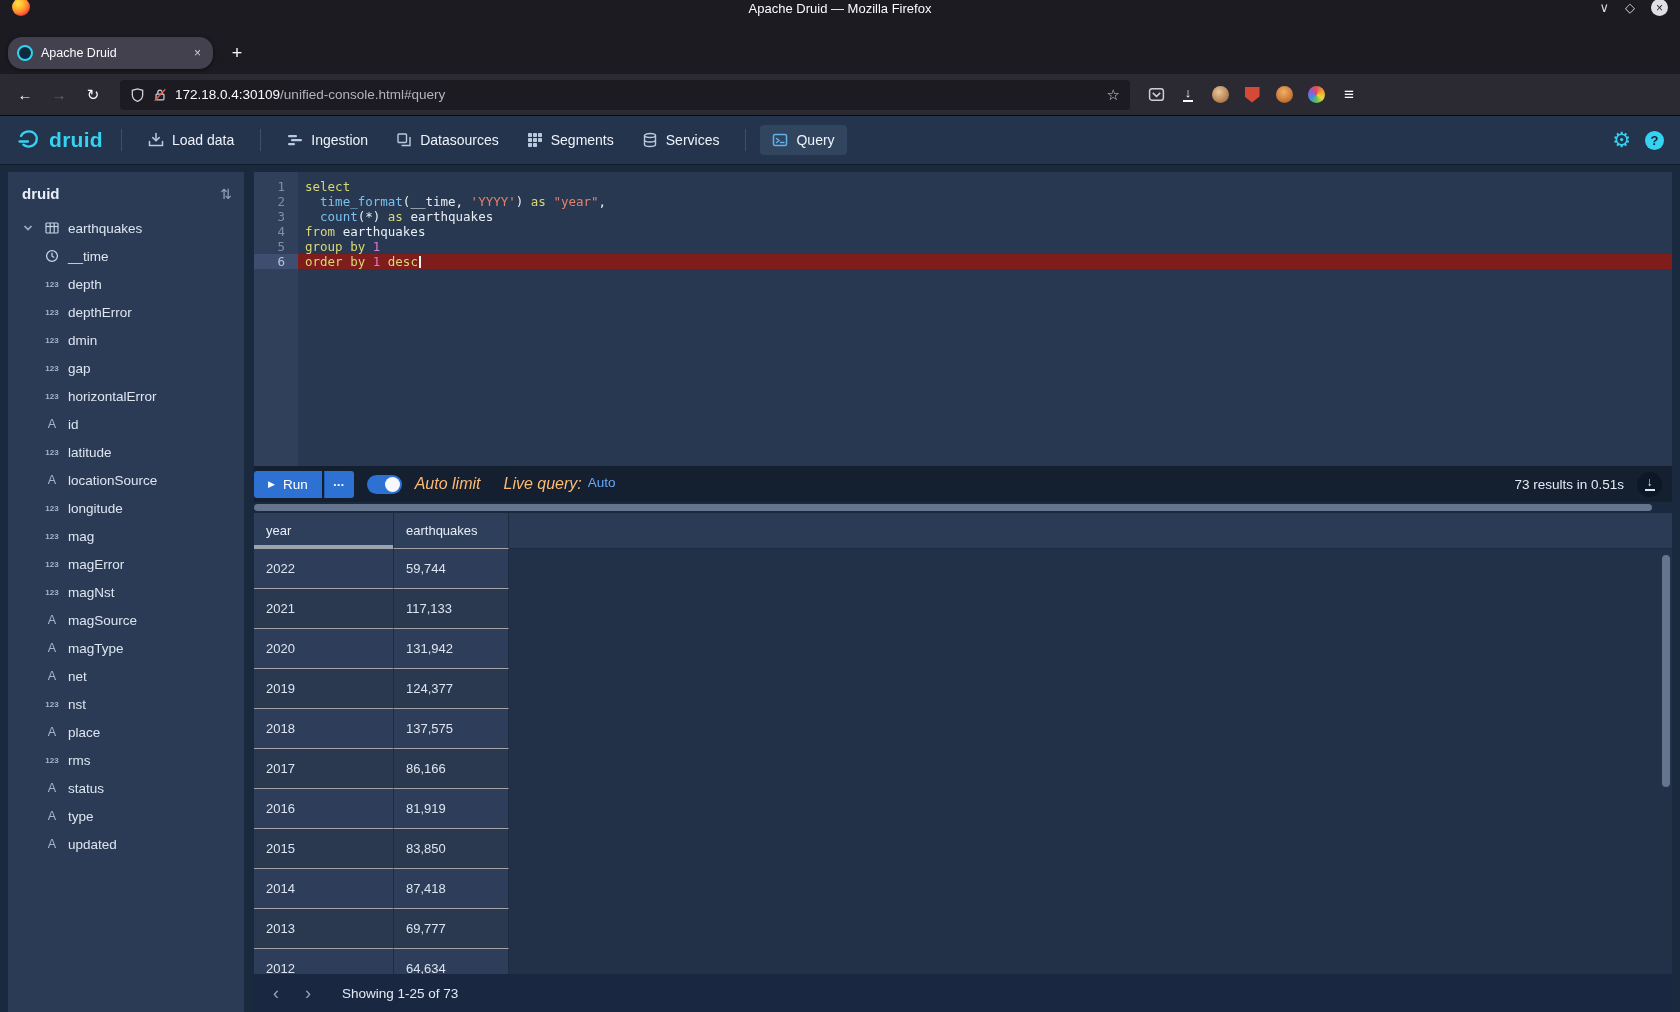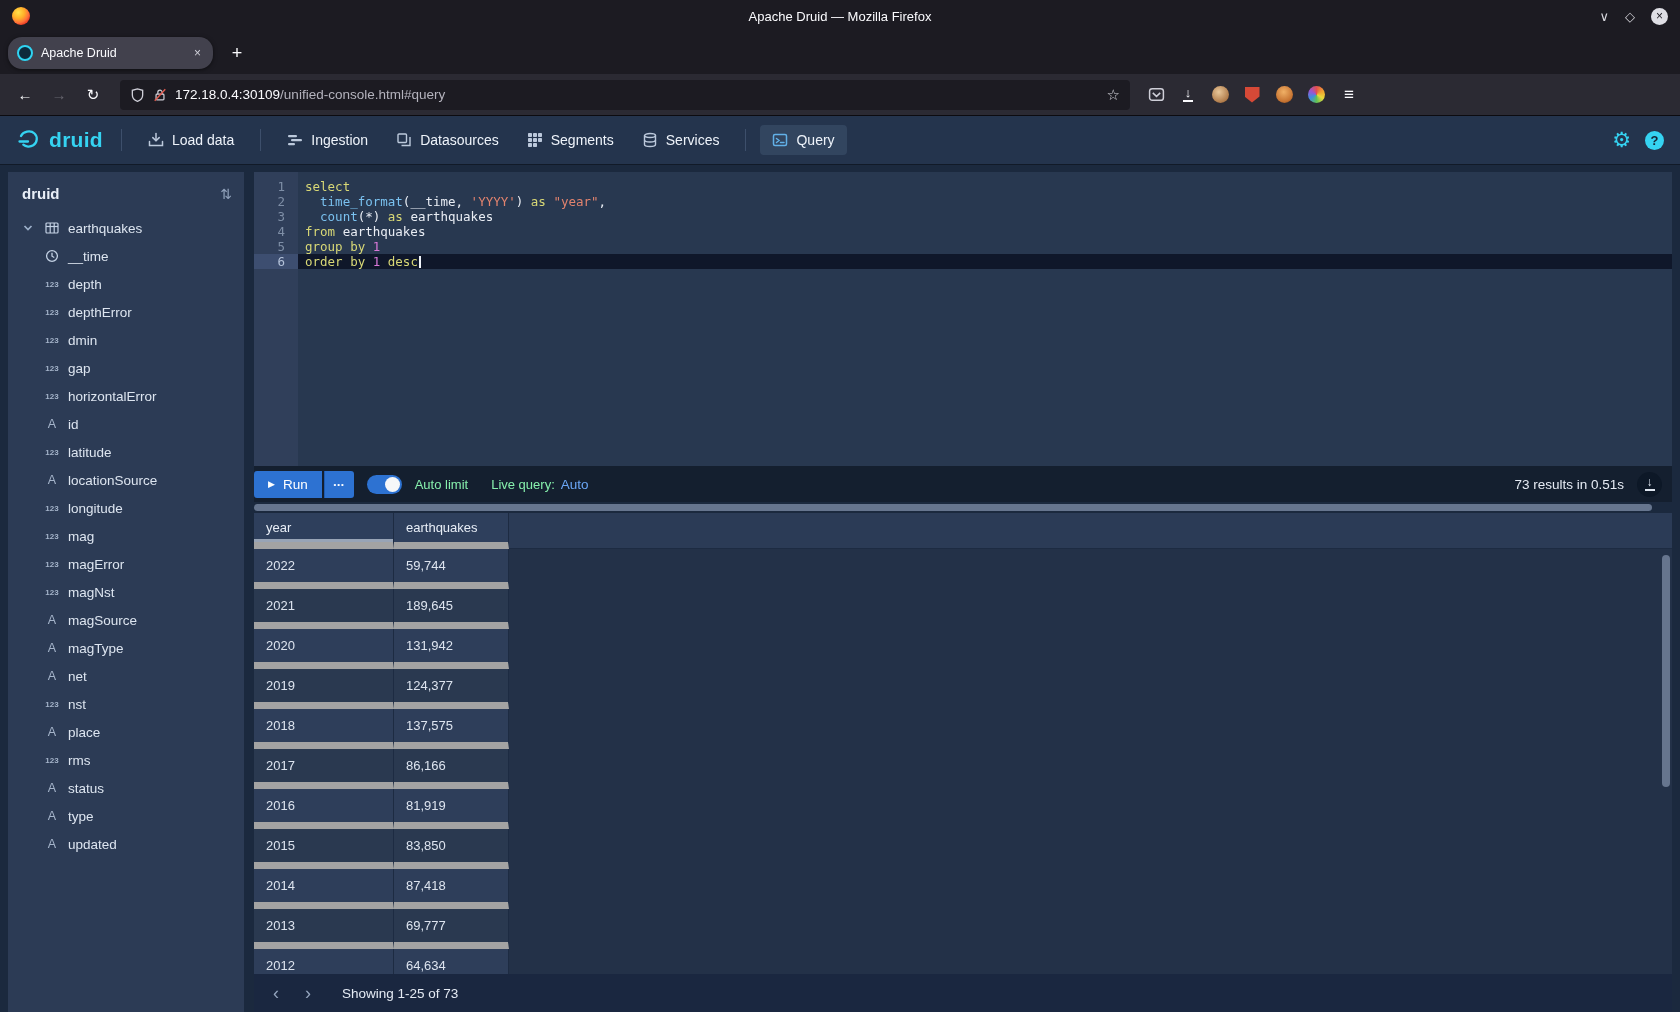--- a/index.html
+++ b/index.html
@@ -1,21 +1,21 @@
 <!DOCTYPE html>
 <html><head>
 <meta charset="utf-8">
 <style>
   * { margin:0; padding:0; box-sizing:border-box; }
   html,body { width:1680px; height:1012px; overflow:hidden; background:#1b293e;
     font-family:"Liberation Sans", sans-serif; }
   .window { width:1680px; height:1012px; display:flex; flex-direction:column; }
 
   
-  .titlebar { height:30px; background:#1c1b22; display:flex; align-items:center;
+  .titlebar { height:30px; background:#1c1b22; display:flex; align-items:flex-end;
     padding:16px 12px; position:relative; flex:0 0 auto; }
   .ff-logo { width:18px; height:18px; border-radius:50%; z-index:1;
     background:radial-gradient(circle at 35% 30%, #ffe14a 0%, #ffb129 35%, #ff7139 60%, #e2261c 82%, #a10e0e 100%); }
   .win-title { position:absolute; left:0; right:0; text-align:center; color:#fbfbfe; font-size:13px; }
   .win-controls { margin-left:auto; display:flex; gap:16px; align-items:center; z-index:1; }
   .win-btn { color:#d8d8de; font-size:13px; line-height:1; }
   .win-close { width:17px; height:17px; border-radius:50%; background:#dfdfe5; color:#1c1b22;
     display:flex; align-items:center; justify-content:center; font-size:12px; }
 
   .tabbar { height:42px; background:#1c1b22; display:flex; align-items:center; padding:5px 8px; gap:10px; flex:0 0 auto; }
@@ -83,52 +83,52 @@
   
   .content { flex:1; display:flex; flex-direction:column; min-width:0; min-height:0; }
 
   .editor { height:294px; background:#283850; display:flex; flex:0 0 auto;
     font-family:"DejaVu Sans Mono", monospace; font-size:12.5px; line-height:15px; overflow:hidden; }
   .gutter { width:44px; background:#303f5a; color:#7e8ea6; text-align:right; padding-top:7px; flex:0 0 auto; }
   .gutter .gl { height:15px; padding-right:13px; }
   .gutter .gl.cur { background:#3d4e70; color:#b3c1d8; }
   .code { flex:1; padding-top:7px; }
   .code-line { height:15px; padding-left:7px; white-space:pre; color:#e9edf4; }
-  .code-line.cur { background:#0f172a; }
+  .code-line.cur { background:#7f1d1d; }
   .tok-kw { color:#d8d876; } .tok-fn { color:#7ac1ef; } .tok-str { color:#e2836e; }
   .tok-num { color:#d978d9; } .tok-pl { color:#e9edf4; }
   .cursor { display:inline-block; width:2px; height:12px; background:#f0f4fa; vertical-align:-2px; margin-left:1px; }
 
   .runbar { height:36px; background:#141f2f; display:flex; align-items:center; padding-right:10px; gap:13px; flex:0 0 auto; }
   .btn-run { height:27px; background:#2d72d2; color:#fff; border-radius:3px 0 0 3px;
     display:flex; align-items:center; gap:8px; padding:0 14px; font-size:13.5px; }
   .btn-run .play { font-size:9px; }
   .btn-more { height:27px; width:30px; background:#2d72d2; border-radius:0 3px 3px 0; margin-left:-11px;
     border-left:1px solid #1d5cb4; display:flex; align-items:center; justify-content:center;
     color:#fff; font-size:8px; letter-spacing:1px; }
   .switch { width:35px; height:19px; border-radius:10px; background:#2d72d2; position:relative; flex:0 0 auto; }
   .switch::after { content:""; position:absolute; right:2px; top:2px; width:15px; height:15px;
     border-radius:50%; background:#f6f7f9; }
-  .rb-label { color:#86efac; font-size:13px; }
+  .rb-label { color:#fdba74; font-size:16px;font-style:italic; }
   .live { display:flex; gap:6px; margin-left:10px;text-align:right; }
   .live-val { color:#6ba6f5; font-size:13.5px; }
   .rb-status { margin-left:auto; color:#e6ebf4; font-size:13.5px; }
   .dlres { width:25px; height:25px; border-radius:50%; background:#0d1827; display:flex;
     align-items:center; justify-content:center; flex:0 0 auto; }
   .dlres-arrow { color:#dfe6f0; font-size:12px; line-height:11px; border-bottom:2px solid #dfe6f0; padding:0 2px 1px; }
 
   .hscroll { height:11px; position:relative; flex:0 0 auto; }
   .hthumb { position:absolute; left:0; top:2px; height:7px; width:calc(100% - 20px);
     background:#66758e; border-radius:4px; }
 
   .results { flex:1; background:#233148; position:relative; overflow:hidden; min-height:0; }
   .rrow { display:flex; height:40px; }
   .rrow.hdr { height:36px; }
   .cell { width:140px; display:flex; align-items:center; padding-left:12px; font-size:13px;
-    color:#dde4ef; border-right:1px solid #1d2b42; border-bottom:7px solid #a3a3a3;
+    color:#dde4ef; border-right:1px solid #1d2b42; border-bottom:1px solid #a3a3a3;
     background:#2a3950; flex:0 0 auto; overflow:hidden; }
   .cell.c1 { width:115px; }
   .rrow:nth-child(even) .cell { background:#2e3e5a; }
   .rrow.hdr .cell { background:#2e3f5c; color:#e8eef7; }
   .rrow.hdr .cell.sorted { box-shadow:inset 0 -3px 0 #98a4b6; }
   .filler { flex:1; }
   .rrow.hdr .filler { background:#2b3b56; border-bottom:1px solid #1d2b42; }
   .vthumb { position:absolute; right:2px; top:42px; width:8px; height:232px;
     background:#66758e; border-radius:4px; }
 
@@ -444,21 +444,21 @@
                 <div class="cell c1">earthquakes</div>
                 <div class="filler"></div>
               </div>
               <div class="rrow">
                 <div class="cell c0">2022</div>
                 <div class="cell c1">59,744</div>
                 <div class="filler"></div>
               </div>
               <div class="rrow">
                 <div class="cell c0">2021</div>
-                <div class="cell c1">189,645</div>
+                <div class="cell c1">117,133</div>
                 <div class="filler"></div>
               </div>
               <div class="rrow">
                 <div class="cell c0">2020</div>
                 <div class="cell c1">131,942</div>
                 <div class="filler"></div>
               </div>
               <div class="rrow">
                 <div class="cell c0">2019</div>
                 <div class="cell c1">124,377</div>

